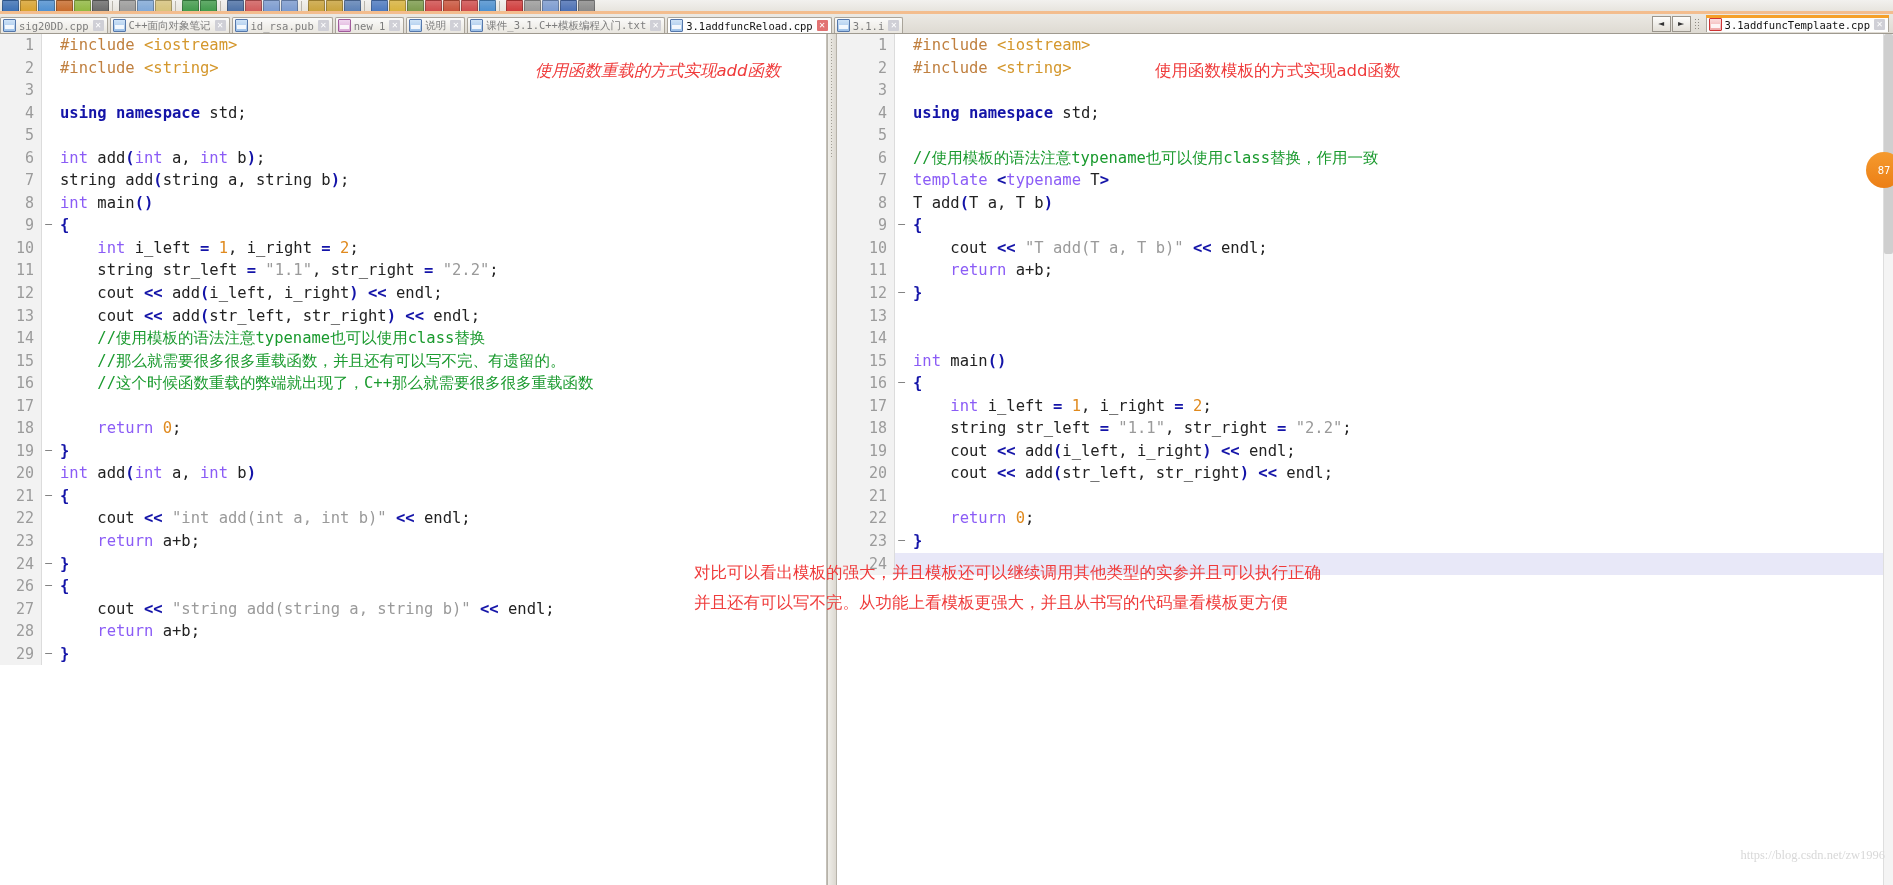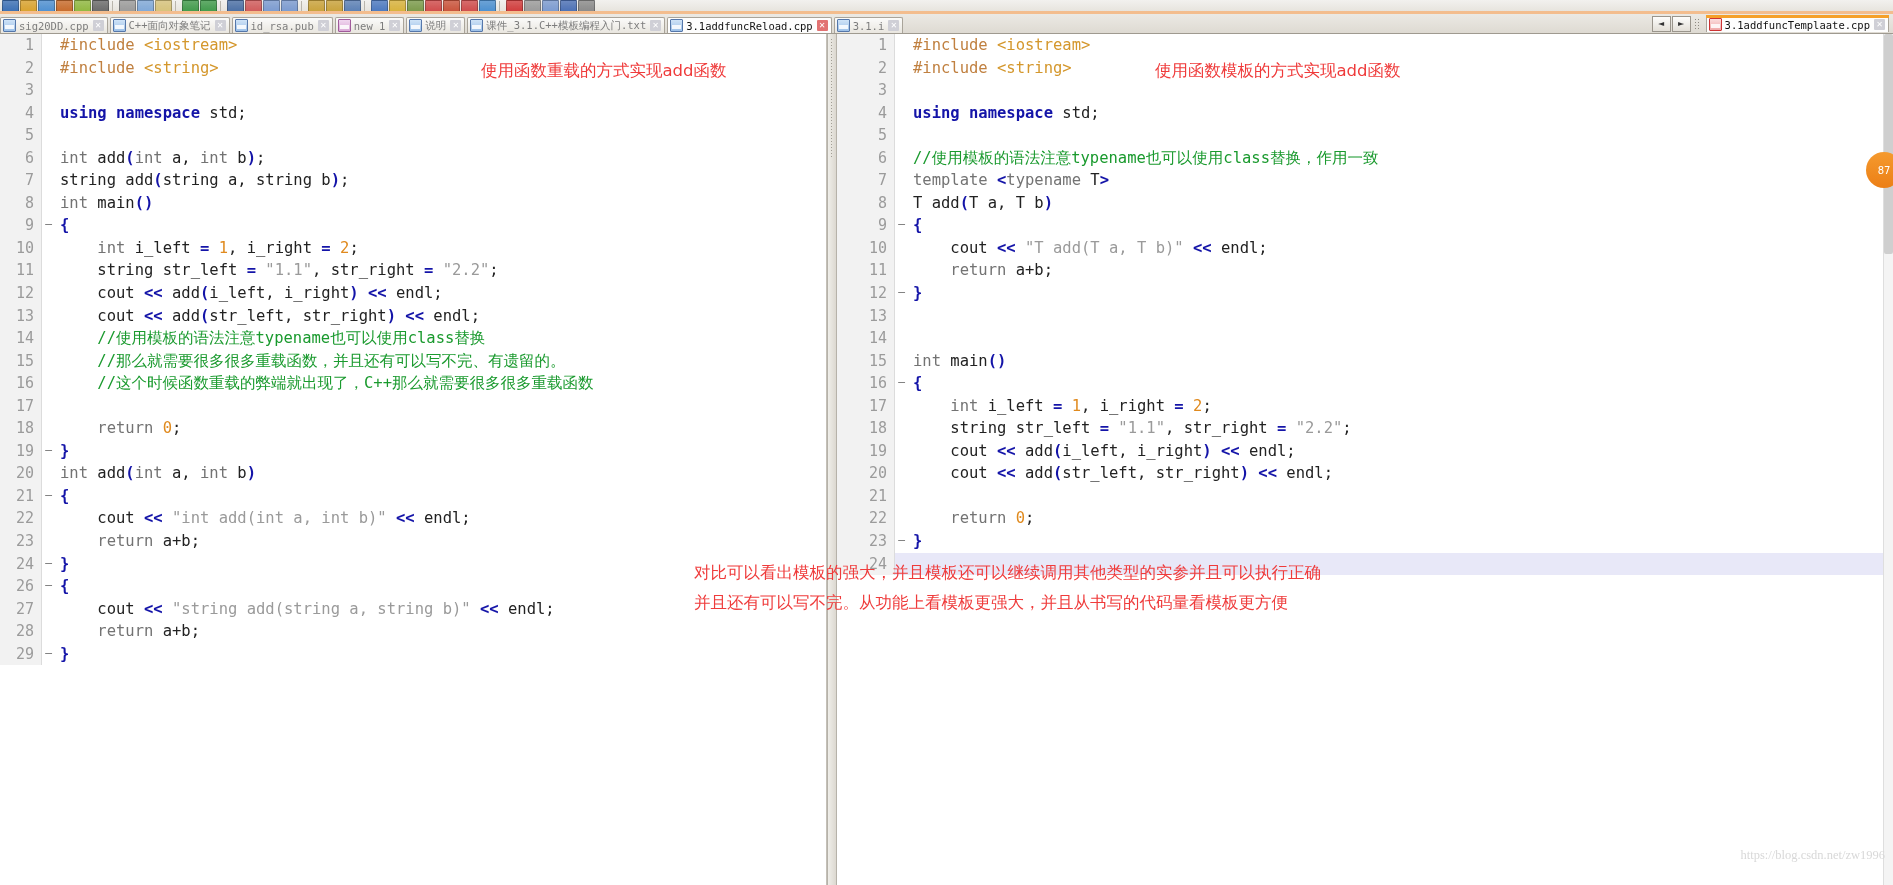--- a/index.html
+++ b/index.html
@@ -44,21 +44,21 @@
   .fold{width:13px;flex:none;text-align:center;color:#7a7a7a;font-size:11px;font-family:"DejaVu Sans",sans-serif;height:22.55px;line-height:22.55px;background:#fff;}
   .code{padding-left:5px;color:#222;}
   .hl{background:#e8e8f8;}
   .line.hl .code,.line.hl .fold{background:#e8e8f8;}
   .curln{border-left:2px solid #cf4040;margin-left:-2px;}
 
   
   .k-pre{color:#c08040;}       
   .k-hdr{color:#d4972c;}       
   .k-using{color:#1414a8;font-weight:bold;}
-  .k-type{color:#737373;}
+  .k-type{color:#8b5cf6;}
   .k-num{color:#e08a1e;}
   .k-str{color:#9a9a9a;}
   .k-op{color:#1414a8;font-weight:bold;}
   .k-cmt{color:#1a9a2e;}
   .k-id{color:#222;}
 
   
   .anno{position:absolute;color:#ef3b3b;font-family:"DejaVu Sans",sans-serif;font-size:16.5px;white-space:nowrap;z-index:20;font-weight:500;}
 
   
@@ -190,21 +190,21 @@
         <div class="line"><div class="gut">20</div><div class="fold"></div><div class="code"><span class="k-type">int</span><span class="k-id"> add</span><span class="k-op">(</span><span class="k-type">int</span><span class="k-id"> a, </span><span class="k-type">int</span><span class="k-id"> b</span><span class="k-op">)</span></div></div>
         <div class="line"><div class="gut">21</div><div class="fold">−</div><div class="code"><span class="k-op">{</span></div></div>
         <div class="line"><div class="gut">22</div><div class="fold"></div><div class="code"><span class="k-id">    cout </span><span class="k-op">&lt;&lt;</span><span class="k-id"> </span><span class="k-str">"int add(int a, int b)"</span><span class="k-id"> </span><span class="k-op">&lt;&lt;</span><span class="k-id"> endl;</span></div></div>
         <div class="line"><div class="gut">23</div><div class="fold"></div><div class="code"><span class="k-id">    </span><span class="k-type">return</span><span class="k-id"> a+b;</span></div></div>
         <div class="line"><div class="gut">24</div><div class="fold">−</div><div class="code"><span class="k-op">}</span></div></div>
         <div class="line"><div class="gut">26</div><div class="fold">−</div><div class="code"><span class="k-op">{</span></div></div>
         <div class="line"><div class="gut">27</div><div class="fold"></div><div class="code"><span class="k-id">    cout </span><span class="k-op">&lt;&lt;</span><span class="k-id"> </span><span class="k-str">"string add(string a, string b)"</span><span class="k-id"> </span><span class="k-op">&lt;&lt;</span><span class="k-id"> endl;</span></div></div>
         <div class="line"><div class="gut">28</div><div class="fold"></div><div class="code"><span class="k-id">    </span><span class="k-type">return</span><span class="k-id"> a+b;</span></div></div>
         <div class="line"><div class="gut">29</div><div class="fold">−</div><div class="code"><span class="k-op">}</span></div></div>
       </div>
-    <div class="anno" style="left:481px;top:26px;">使用函数重载的方式实现add函数</div>
+    <div class="anno" style="left:535px;top:26px;font-style:italic;">使用函数重载的方式实现add函数</div>
   </div>
 
   <div class="splitter"></div>
 
   <div class="pane right">
     <div class="codearea" id="right-code">
         <div class="line"><div class="gut">1</div><div class="fold"></div><div class="code"><span class="k-pre">#include </span><span class="k-hdr">&lt;iostream&gt;</span></div></div>
         <div class="line"><div class="gut">2</div><div class="fold"></div><div class="code"><span class="k-pre">#include </span><span class="k-hdr">&lt;string&gt;</span></div></div>
         <div class="line"><div class="gut">3</div><div class="fold"></div><div class="code"></div></div>
         <div class="line"><div class="gut">4</div><div class="fold"></div><div class="code"><span class="k-using">using namespace </span><span class="k-id">std;</span></div></div>

